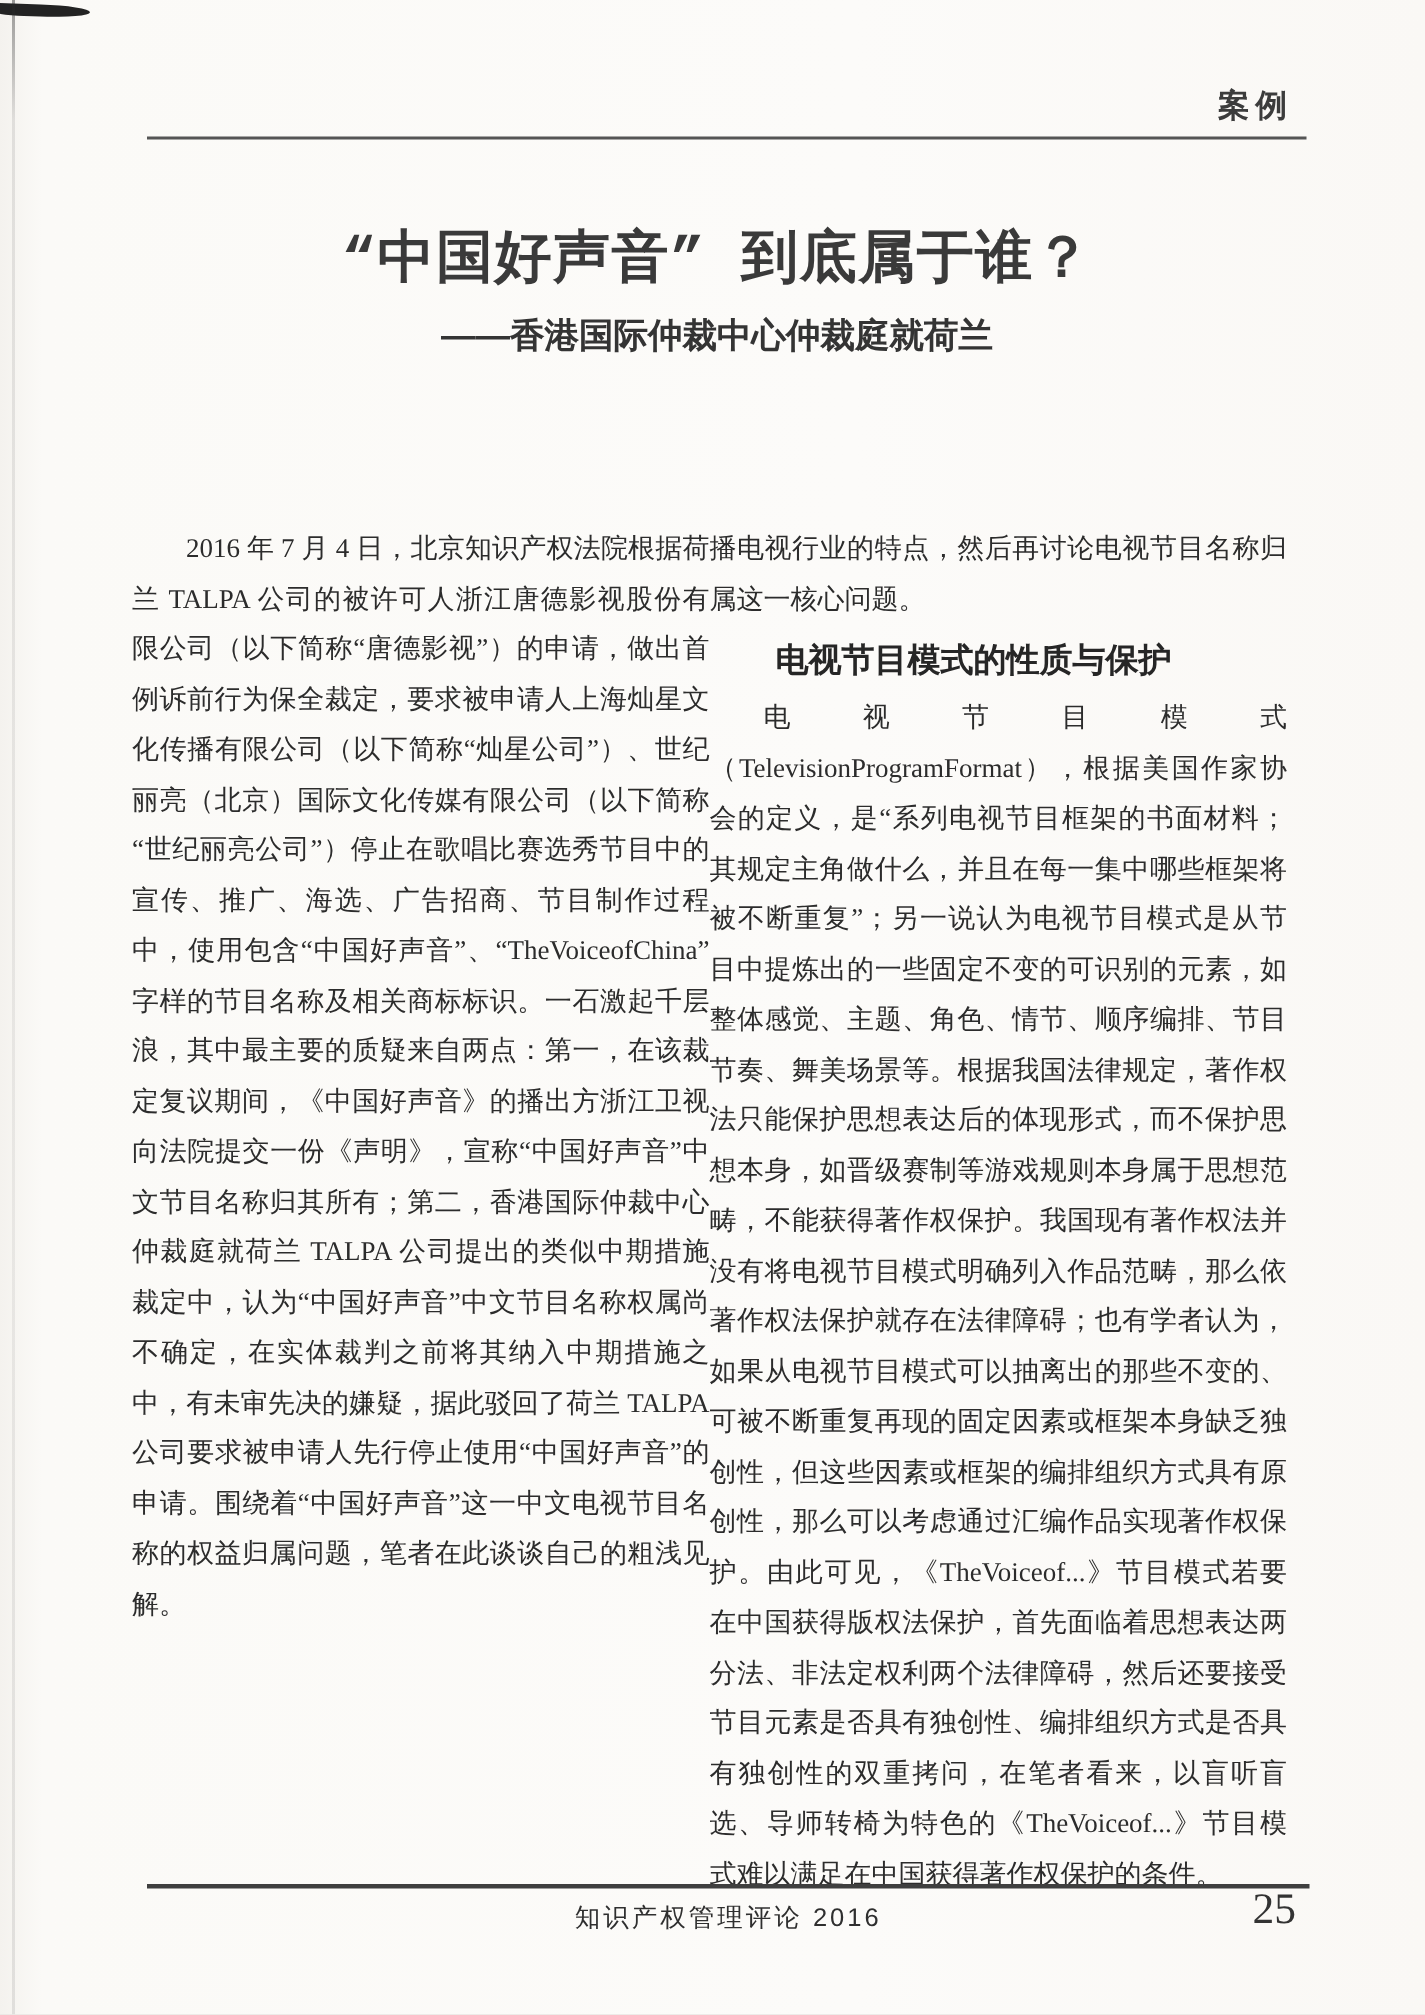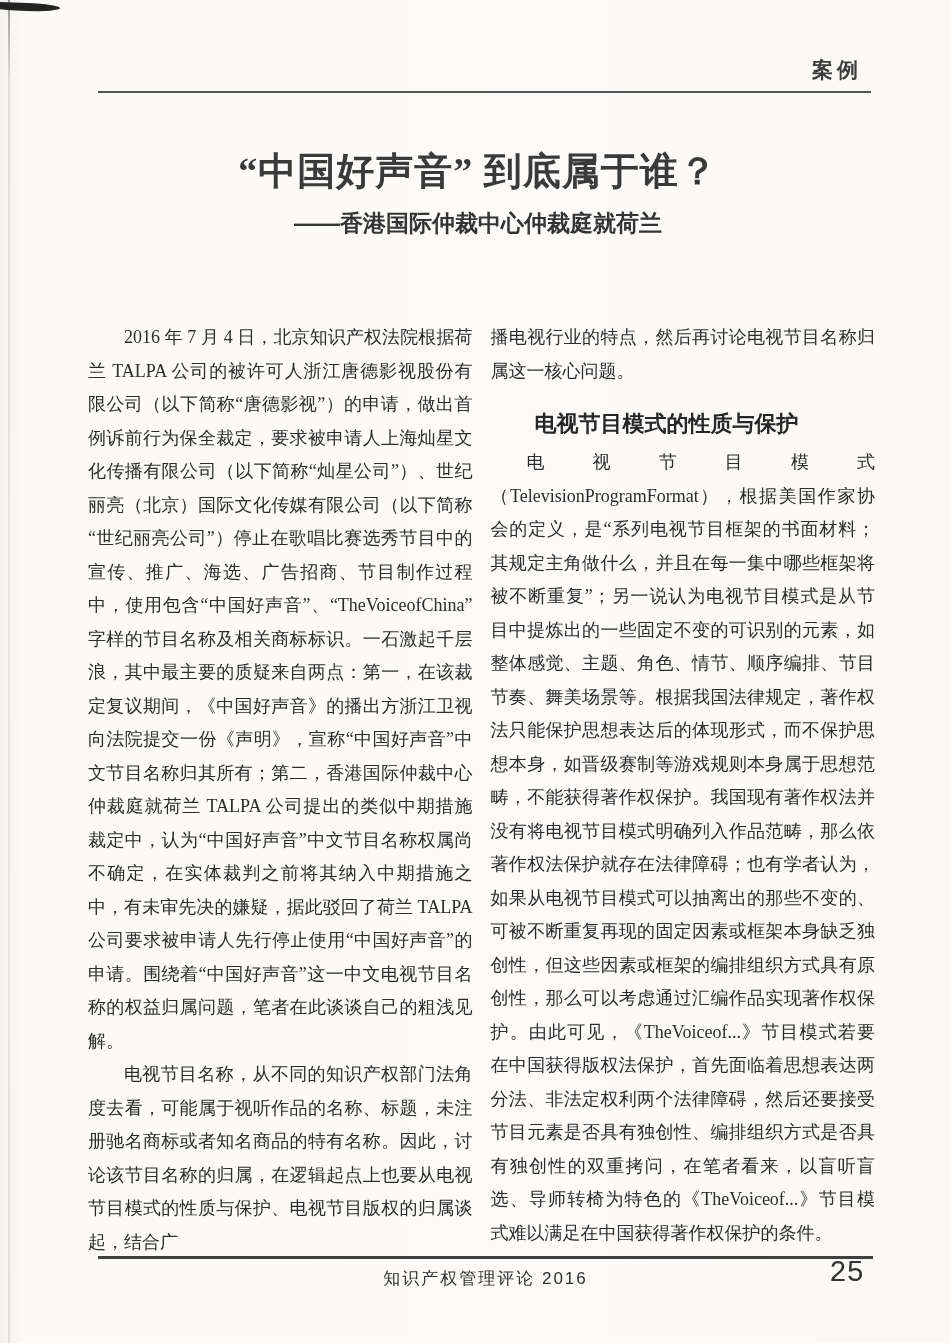--- a/index.html
+++ b/index.html
@@ -39,68 +39,68 @@
   }
   .header-rule {
     position: absolute; top: 91px; left: 98px;
     width: 773px; height: 2px; background: #555;
   }
   .title {
     position: absolute; top: 146px; left: 78px; width: 800px;
     margin: 0; text-align: center;
     font-size: 38px; font-weight: bold; letter-spacing: 1px;
     color: #3a3a3a;
-    font-family: Liberation Serif, serif;
+    font-family: Liberation Mono, monospace;
   }
   .subtitle {
     position: absolute; top: 208px; left: 78px; width: 800px;
     margin: 0; text-align: center;
     font-family: "Liberation Sans", sans-serif;
     font-size: 23px; font-weight: bold; color: #343434;
   }
   .byline {
     position: absolute; top: 259px; left: 78px; width: 800px;
     text-align: center;
     font-family: "Liberation Sans", sans-serif;
     font-size: 21px; font-weight: bold; color: #2e2e2e;
   }
   .columns {
-    position: absolute; top: 321px; left: 88px;
-    width: 787px; display: flex; gap: 18px;
+    position: absolute; top: 349px; left: 88px;
+    width: 787px; display: flex; gap: 0;
   }
   .col { width: 385px; }
   .col p {
     margin: 0;
     font-size: 18px;
     line-height: 33.5px;
     text-align: justify;
     color: #2c2c2c;
   }
   .indent { text-indent: 2em; }
   .section-heading {
-    margin: 19px 0 5px 0;
+    margin: 7px 0 5px 0;
     padding-left: 2em;
     font-family: "Liberation Sans", sans-serif;
     font-size: 22px; font-weight: bold;
     line-height: 34px; color: #262626;
   }
   .footer-rule {
     position: absolute; top: 1256px; left: 98px;
     width: 775px; height: 3px; background: #3f3f3f;
   }
   .footer-journal {
     position: absolute; top: 1267px; left: 98px; width: 775px;
     text-align: center;
     font-family: "Liberation Sans", sans-serif;
     font-size: 17px; font-weight: normal; letter-spacing: 2px;
     color: #2f2f2f;
   }
   .page-number {
     position: absolute; top: 1257px; right: 86px;
-    font-family: Liberation Mono, monospace;
+    font-family: Liberation Serif, serif;
     font-size: 29px; font-weight: 500; color: #333;
   }
 </style>
 </head>
 <body>
 
 <div class="page">
 
   <div class="scan-corner"></div>
   <div class="scan-edge"></div>
@@ -110,21 +110,20 @@
   <div class="header-rule"></div>
 
   <h1 class="title">“中国好声音” 到底属于谁？</h1>
 
   <h2 class="subtitle">——香港国际仲裁中心仲裁庭就荷兰</h2>
 
 
   <div class="columns">
     <div class="col">
       <p class="indent">2016 年 7 月 4 日，北京知识产权法院根据荷兰 TALPA 公司的被许可人浙江唐德影视股份有限公司（以下简称“唐德影视”）的申请，做出首例诉前行为保全裁定，要求被申请人上海灿星文化传播有限公司（以下简称“灿星公司”）、世纪丽亮（北京）国际文化传媒有限公司（以下简称“世纪丽亮公司”）停止在歌唱比赛选秀节目中的宣传、推广、海选、广告招商、节目制作过程中，使用包含“中国好声音”、“TheVoiceofChina”字样的节目名称及相关商标标识。一石激起千层浪，其中最主要的质疑来自两点：第一，在该裁定复议期间，《中国好声音》的播出方浙江卫视向法院提交一份《声明》，宣称“中国好声音”中文节目名称归其所有；第二，香港国际仲裁中心仲裁庭就荷兰 TALPA 公司提出的类似中期措施裁定中，认为“中国好声音”中文节目名称权属尚不确定，在实体裁判之前将其纳入中期措施之中，有未审先决的嫌疑，据此驳回了荷兰 TALPA 公司要求被申请人先行停止使用“中国好声音”的申请。围绕着“中国好声音”这一中文电视节目名称的权益归属问题，笔者在此谈谈自己的粗浅见解。</p>
-      <p class="indent">电视节目名称，从不同的知识产权部门法角度去看，可能属于视听作品的名称、标题，未注册驰名商标或者知名商品的特有名称。因此，讨论该节目名称的归属，在逻辑起点上也要从电视节目模式的性质与保护、电视节目版权的归属谈起，结合广</p>
     </div>
     <div class="col">
       <p>播电视行业的特点，然后再讨论电视节目名称归属这一核心问题。</p>
       <h3 class="section-heading">电视节目模式的性质与保护</h3>
       <p class="indent">电视节目模式（TelevisionProgramFormat），根据美国作家协会的定义，是“系列电视节目框架的书面材料；其规定主角做什么，并且在每一集中哪些框架将被不断重复”；另一说认为电视节目模式是从节目中提炼出的一些固定不变的可识别的元素，如整体感觉、主题、角色、情节、顺序编排、节目节奏、舞美场景等。根据我国法律规定，著作权法只能保护思想表达后的体现形式，而不保护思想本身，如晋级赛制等游戏规则本身属于思想范畴，不能获得著作权保护。我国现有著作权法并没有将电视节目模式明确列入作品范畴，那么依著作权法保护就存在法律障碍；也有学者认为，如果从电视节目模式可以抽离出的那些不变的、可被不断重复再现的固定因素或框架本身缺乏独创性，但这些因素或框架的编排组织方式具有原创性，那么可以考虑通过汇编作品实现著作权保护。由此可见，《TheVoiceof...》节目模式若要在中国获得版权法保护，首先面临着思想表达两分法、非法定权利两个法律障碍，然后还要接受节目元素是否具有独创性、编排组织方式是否具有独创性的双重拷问，在笔者看来，以盲听盲选、导师转椅为特色的《TheVoiceof...》节目模式难以满足在中国获得著作权保护的条件。</p>
     </div>
   </div>
 
   <div class="footer-rule"></div>
 

